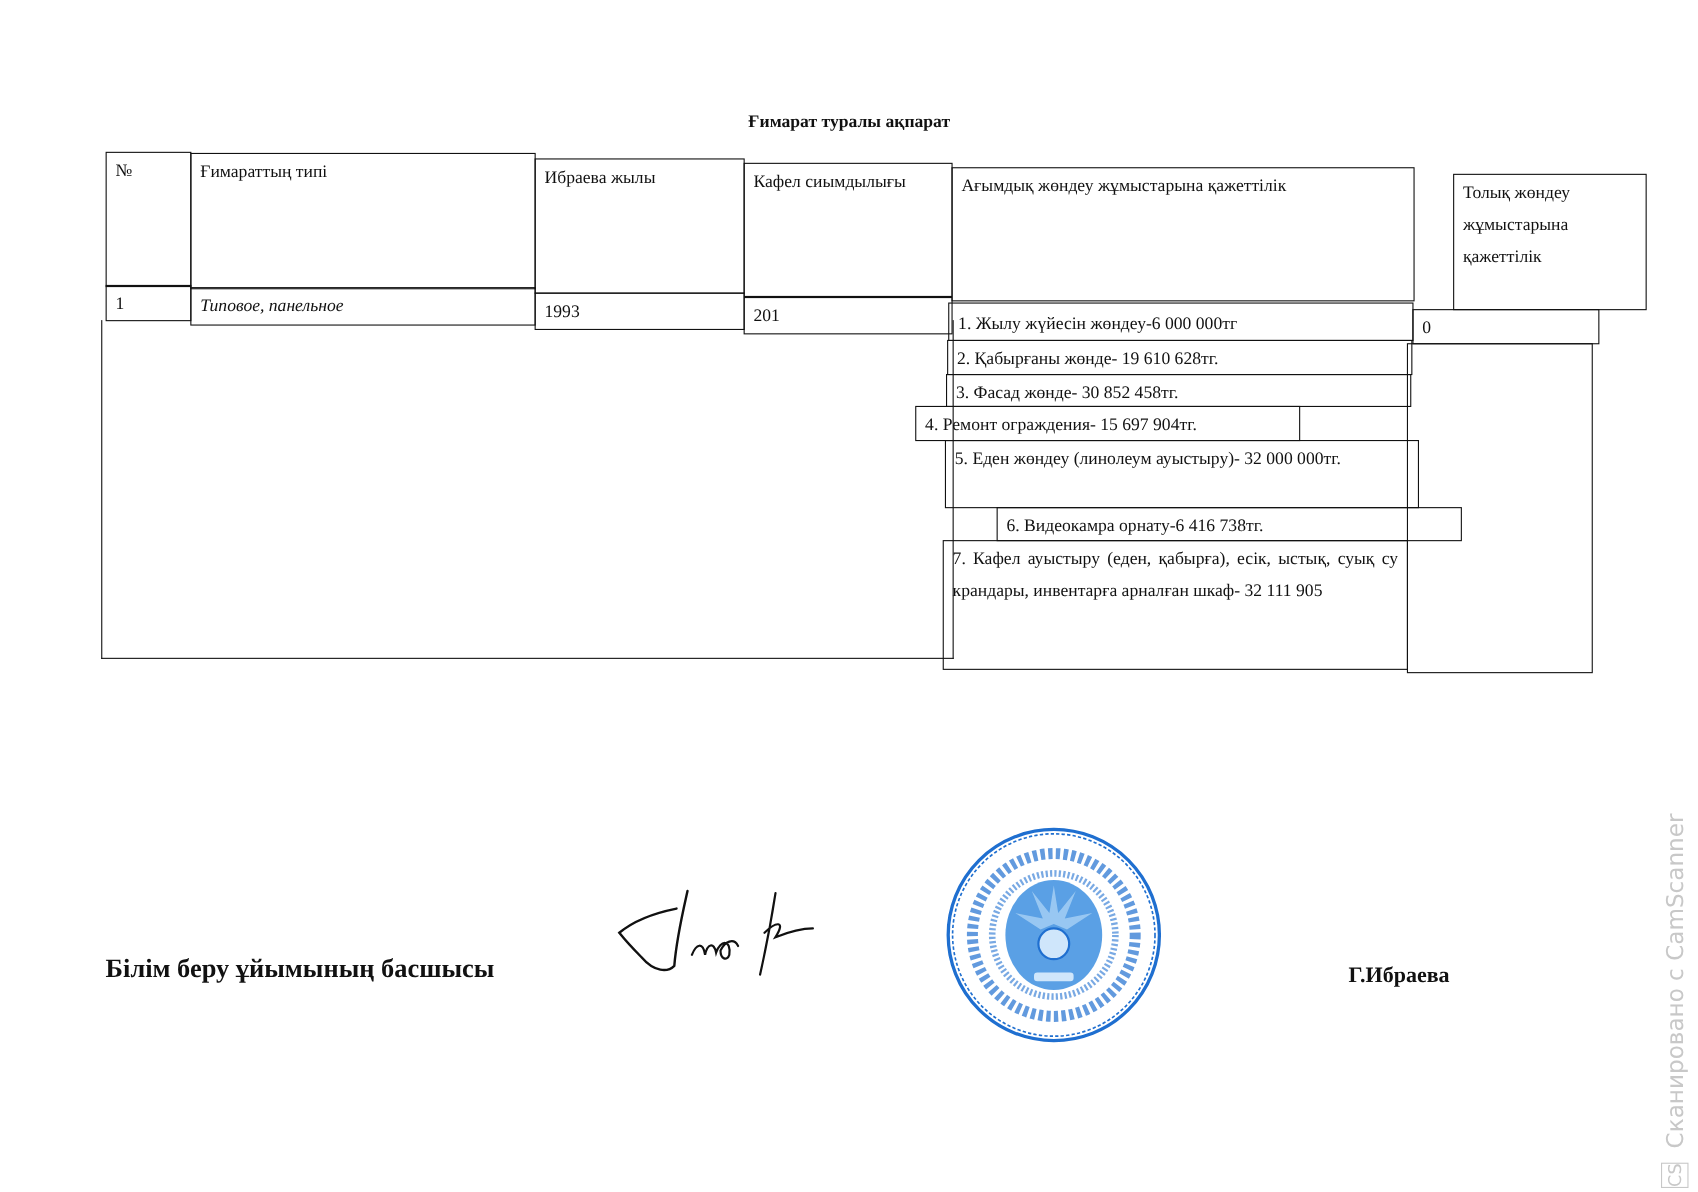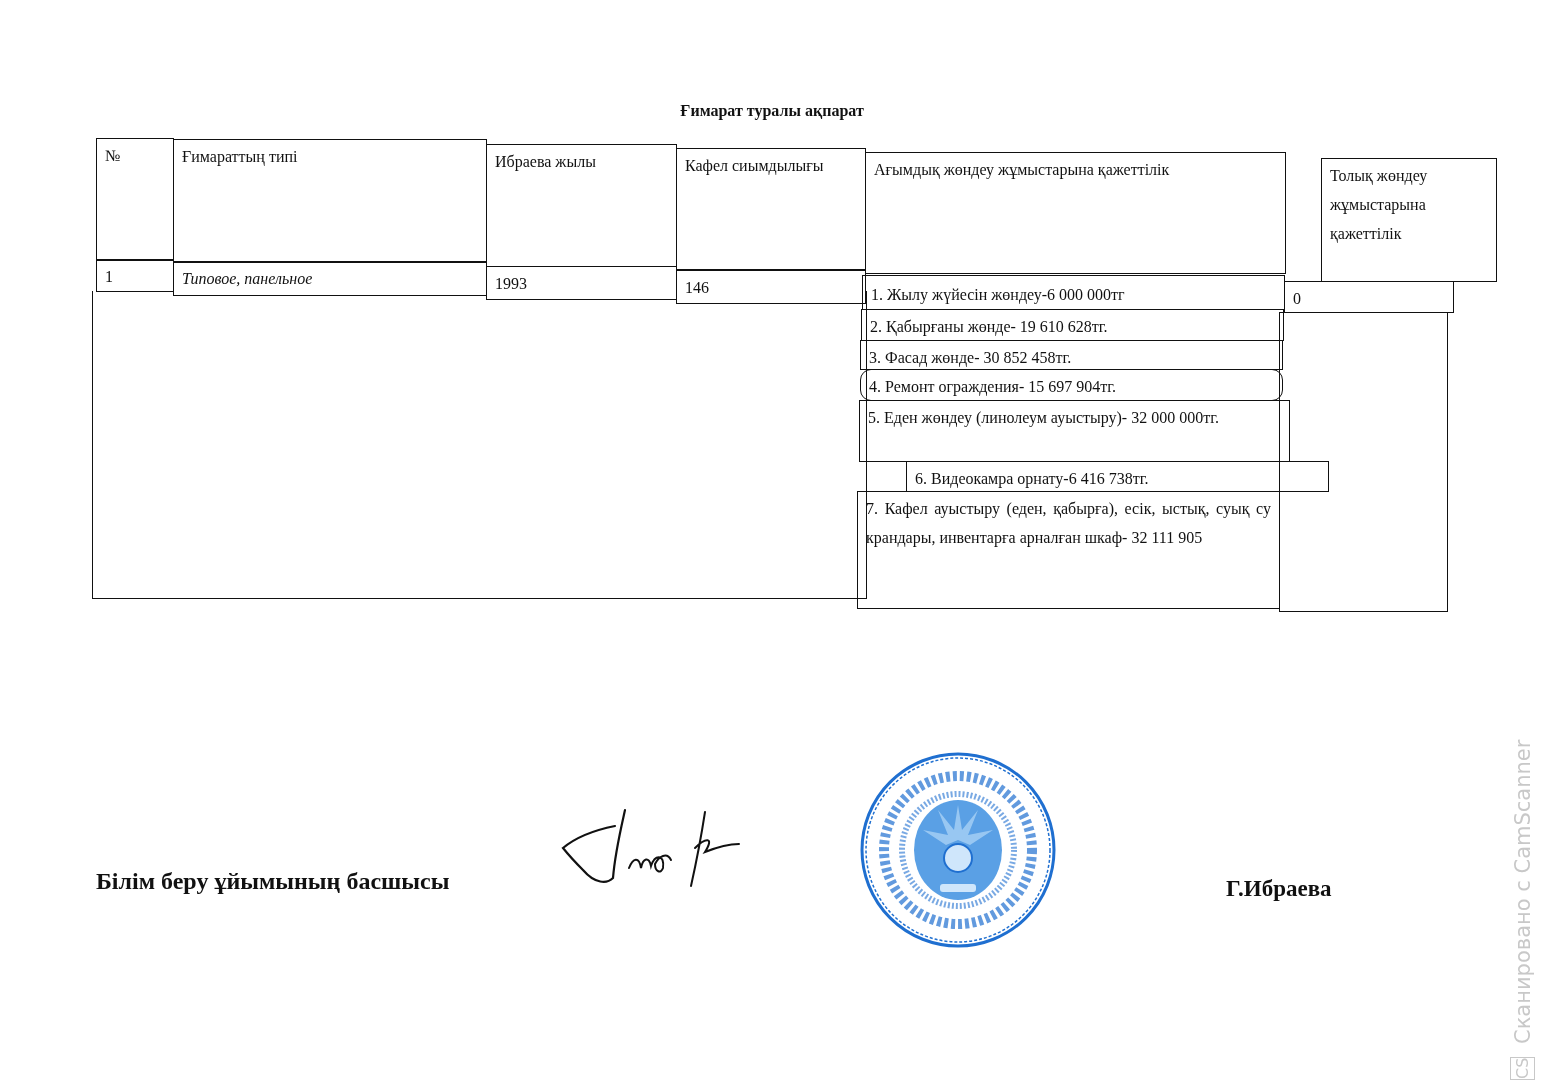--- a/index.html
+++ b/index.html
@@ -3,21 +3,21 @@
 <meta charset="utf-8">
 <style>
   html, body { margin:0; padding:0; }
   body { width:1544px; height:1084px; background:#ffffff; position:relative; overflow:hidden;
          font-family:"Liberation Serif","DejaVu Serif",serif; color:#111; }
   .title { position:absolute; top:102px; left:0; width:1544px; text-align:center;
            font-weight:bold; font-size:16px; }
   .cell { position:absolute; border:1.6px solid #111; box-sizing:border-box; padding:2px 8px; line-height:29px; }
   .justify { text-align:justify; text-align-last:left; }
   .footer-label { position:absolute; left:96px; top:868px; font-weight:bold; font-size:24px; }
-  .footer-name { position:absolute; left:1226px; top:876px; font-weight:bold; font-size:23px; }
+  .footer-name { position:absolute; left:1226px; top:876px; font-weight:bold; font-size:20px; }
   .stamp { position:absolute; left:858px; top:750px; width:200px; height:200px; }
   .signature { position:absolute; left:555px; top:808px; width:190px; height:80px; }
   .watermark { position:absolute; left:1510px; top:780px; width:30px; height:300px;
                font-family:"DejaVu Sans",sans-serif; color:#c8c8c8; font-size:21px;
                writing-mode:vertical-rl; transform:rotate(180deg); white-space:nowrap; }
   .cs-box { display:inline-block; border:1.5px solid #c8c8c8; padding:0 2px; margin-bottom:6px; font-size:16px; }
 </style>
 </head>
 <body>
 
@@ -31,29 +31,29 @@
   </div>
   <div class="cell" style="left:676px;top:148px;width:190px;height:122px;line-height:30px;">
     <span>Кафел сиымдылығы</span>
   </div>
   <div class="cell justify" style="left:865px;top:152px;width:421px;height:122px;">Ағымдық жөндеу жұмыстарына қажеттілік</div>
   <div class="cell" style="left:1285px;top:158px;width:176px;height:124px;margin-left:36px;">Толық жөндеу жұмыстарына қажеттілік</div>
 
   <div class="cell" style="left:96px;top:259px;width:78px;height:33px;">1</div>
   <div class="cell" style="left:173px;top:261px;width:314px;height:35px;font-style:italic;">Типовое, панельное</div>
   <div class="cell" style="left:486px;top:266px;width:191px;height:34px;">1993</div>
-  <div class="cell" style="left:676px;top:270px;width:190px;height:34px;">146</div>
+  <div class="cell" style="left:676px;top:270px;width:190px;height:34px;">201</div>
 
   <div class="cell" style="left:92px;top:291px;width:775px;height:308px;border-top:none;"></div>
 
   <div class="cell" style="left:862px;top:275px;width:423px;height:35px;padding-top:4px;">1. Жылу жүйесін жөндеу-6 000 000тг</div>
   <div class="cell" style="left:1284px;top:281px;width:170px;height:32px;">0</div>
   <div class="cell" style="left:861px;top:309px;width:423px;height:32px;">2. Қабырғаны жөнде- 19 610 628тг.</div>
   <div class="cell" style="left:860px;top:340px;width:423px;height:30px;">3. Фасад жөнде- 30 852 458тг.</div>
-  <div class="cell" style="left:860px;top:369px;width:423px;height:32px;border-radius:11px;">4. Ремонт ограждения- 15 697 904тг.</div>
+  <div class="cell" style="left:832px;top:369px;width:350px;height:32px;">4. Ремонт ограждения- 15 697 904тг.</div>
   <div class="cell justify" style="left:859px;top:400px;width:431px;height:62px;">5. Еден жөндеу (линолеум ауыстыру)- 32 000 000тг.</div>
   <div class="cell" style="left:858px;top:461px;width:423px;height:31px;margin-left:48px;">6. Видеокамра орнату-6 416 738тг.</div>
   <div class="cell justify" style="left:857px;top:491px;width:423px;height:118px;">7. Кафел ауыстыру (еден, қабырға), есік, ыстық, суық су крандары, инвентарға арналған шкаф- 32 111 905</div>
   <div class="cell" style="left:1279px;top:312px;width:169px;height:300px;"></div>
 
   <div class="footer-label">Білім беру ұйымының басшысы</div>
 
   <svg class="signature" viewBox="0 0 190 80">
     <path d="M70 2 C66 20 60 45 58 70 C52 76 40 76 28 62 C18 52 12 45 8 40 C20 30 40 22 60 18" fill="none" stroke="#111" stroke-width="2.2" stroke-linecap="round"></path>
     <path d="M74 60 C78 50 84 48 86 60 C88 50 94 48 96 58 C100 46 110 46 108 60 C106 66 100 64 100 56 C104 48 112 44 116 52" fill="none" stroke="#111" stroke-width="2" stroke-linecap="round"></path>

